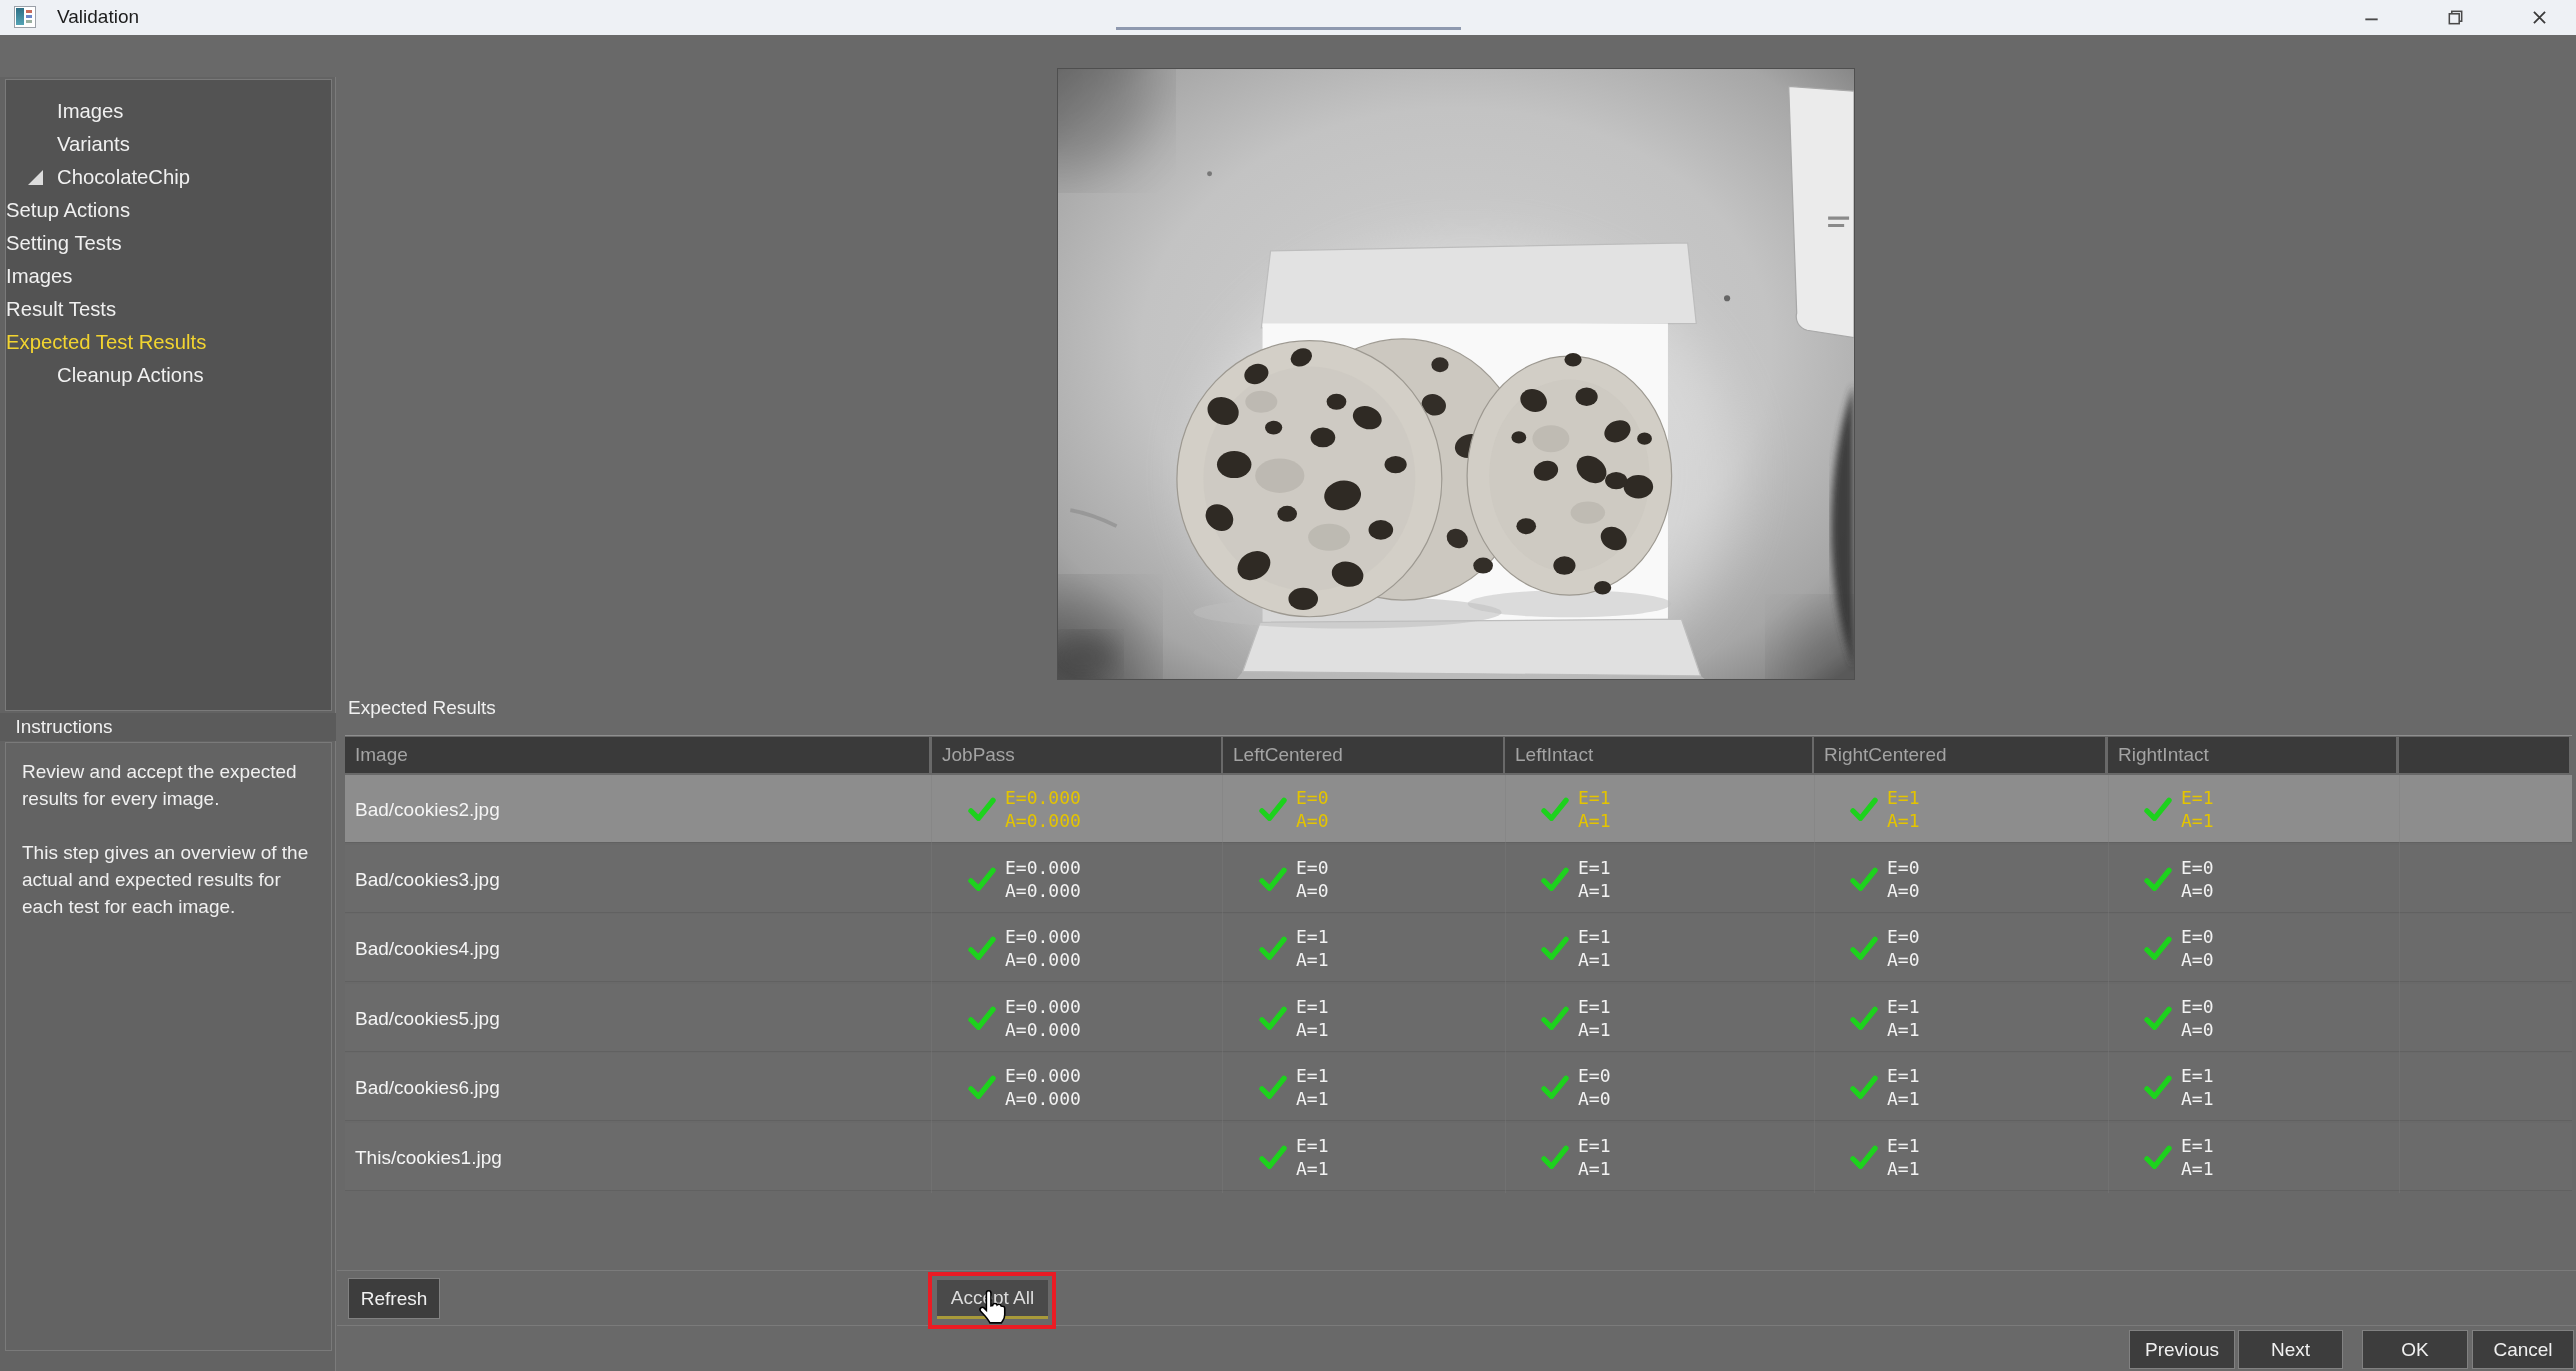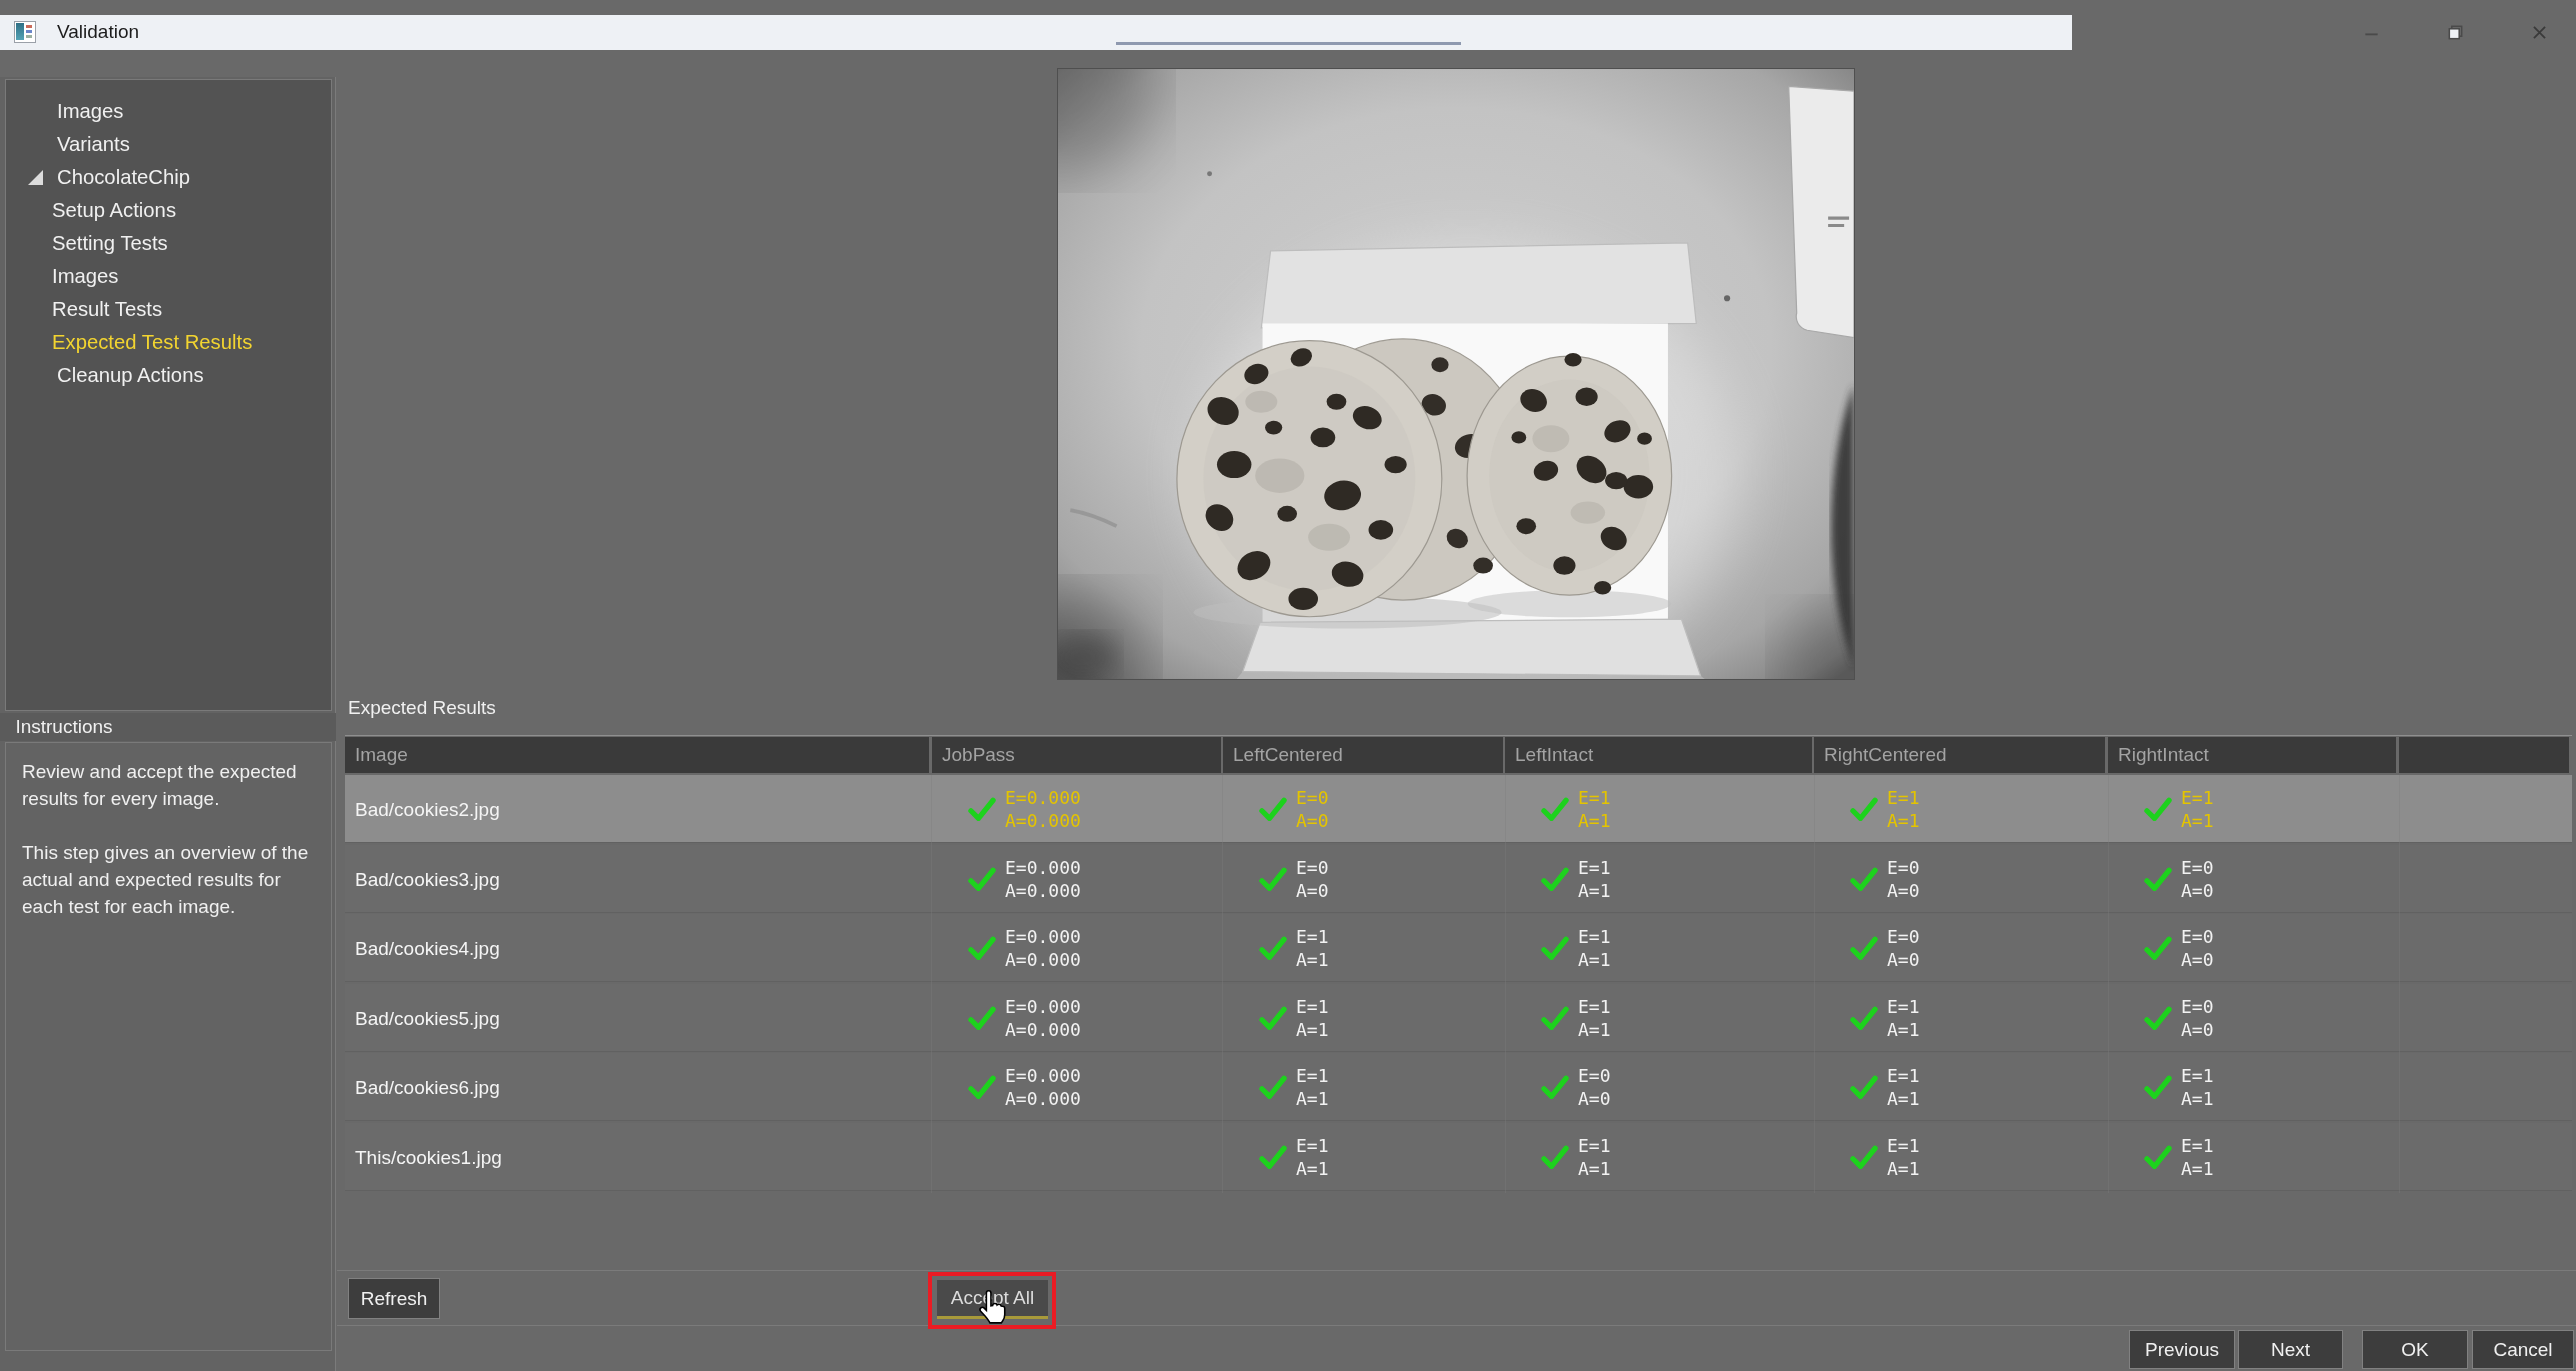--- a/index.html
+++ b/index.html
@@ -9,42 +9,42 @@
     --text-light:#f0f0f0; --value-yellow:#e4c400; --check-green:#1dd21d;
     --annotation-red:#ea1c24; --button-bg:#3d3d3d; --underline-yellow:#a89a3a;
     --dragline:#8e99af; --hairline:#7b7b7b;
   }
   html,body{margin:0;padding:0;background:#3a3a3a;}
   .screen{position:relative;width:2576px;height:1371px;background:var(--panel-bg);
     font-family:"Liberation Sans",sans-serif;overflow:hidden;}
   .abs{position:absolute;}
 
   
-  .titlebar{left:0;top:15px;width:2072px;height:35px;background:var(--titlebar-bg);}
+  .titlebar{left:0;top:0;width:2576px;height:35px;background:var(--titlebar-bg);}
   .app-icon{left:13.6px;top:6.2px;width:22px;height:22px;background:#fff;border:1.2px solid #9aa0a8;box-sizing:border-box;}
   .app-icon .half-l{position:absolute;left:1.2px;top:1.2px;width:8.6px;height:17px;background:linear-gradient(#2e6f85,#53a3b5);}
   .app-icon .r1{position:absolute;left:11px;top:3.1px;width:6.8px;height:3.1px;background:#c96a5a;}
   .app-icon .r2{position:absolute;left:11px;top:8px;width:6.8px;height:3.1px;background:#6a86c9;}
   .app-icon .r3{position:absolute;left:11px;top:13px;width:6.8px;height:3.1px;background:#9ab0a0;}
   .window-title{left:57px;top:5.5px;font-size:19px;color:var(--title-text);}
   .dragline{left:1116px;top:27px;width:345px;height:3.1px;background:var(--dragline);}
   .winbtn{top:0;width:74px;height:35px;display:flex;align-items:center;justify-content:center;color:#333;cursor:default;}
   .winbtn svg{display:block;}
 
   
   .header-strip{left:0;top:35px;width:2576px;height:42px;background:var(--header-strip-bg);}
   .strip-label{color:var(--text-light);font-size:19px;}
 
   
   .left-panel{left:0;top:77px;width:336px;height:1294px;background:var(--left-panel-bg);border-right:1.2px solid var(--hairline);box-sizing:border-box;}
   .tree-box{left:5px;top:79px;width:327px;height:632px;background:var(--tree-bg);
     border:1.2px solid #7a7a7a;box-sizing:border-box;}
   .tree-item{position:relative;height:33px;display:flex;align-items:center;color:var(--text-light);font-size:20.3px;cursor:default;}
   .tree-item.lvl0{padding-left:51px;}
-  .tree-item.lvl1{margin-left:46px;}
+  .tree-item.lvl1{}
   .tree-item.selected{color:#f2d430;}
   .expander{position:absolute;left:22px;top:8.6px;width:0;height:0;
     border-left:15px solid transparent;border-bottom:15px solid #dcdcdc;}
   .tree-pad{height:15px;}
 
   .instr-strip{left:0;top:713px;width:336px;height:28px;background:var(--header-strip-bg);}
   .instr-box{left:5px;top:742px;width:327px;height:609px;border:1.2px solid #7a7a7a;box-sizing:border-box;}
   .instr-text{padding:15px 16px;color:var(--text-light);font-size:19px;line-height:27px;}
   .instr-text p{margin:0 0 27px 0;}
 

